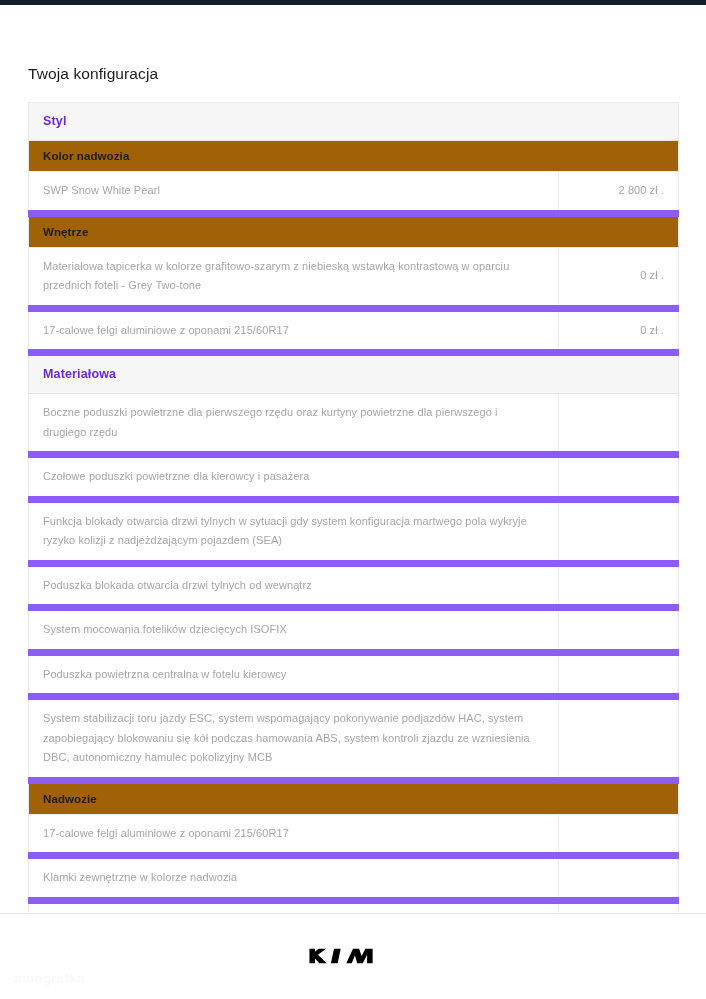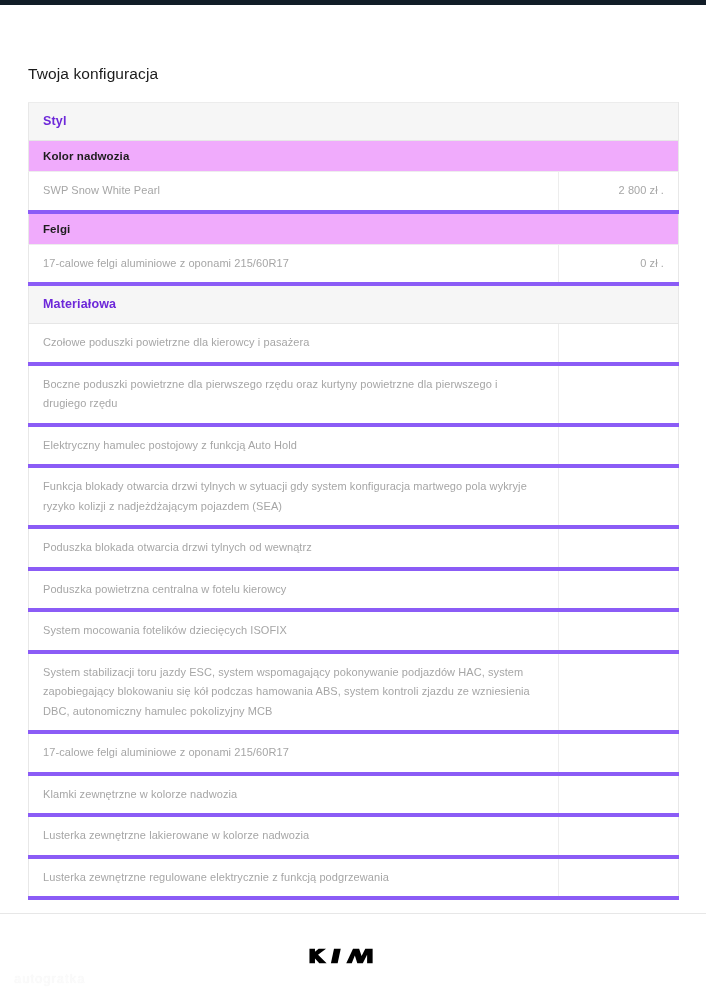--- a/index.html
+++ b/index.html
@@ -57,39 +57,39 @@
     table-layout: fixed;
     border: 1px solid #e8e8e8;
     border-top: 1px solid #ececec;
   }
   .config-table col.c-desc { width: 530px; }
   .config-table col.c-price { width: 120px; }
 
   .config-table td {
     padding: 0;
     vertical-align: middle;
-    border-bottom: 4px solid #8b5cf6;
+    border-bottom: 7px solid #8b5cf6;
   }
 
   
   tr.group-row > td {
     background: #f6f6f6;
     border-bottom: 1px solid #e6e6e6;
   }
   tr.group-row .cell-text {
     font-size: 12.5px;
     font-weight: bold;
     color: #6d28d9;
     padding: 11px 14px 12px 14px;
     letter-spacing: 0.15px;
   }
 
   
   tr.sub-row > td {
-    background: #f0abfc;
+    background: #a16207;
     border-bottom: 1px solid #ededed;
   }
   tr.sub-row .cell-text {
     font-size: 11.5px;
     font-weight: bold;
     color: #1d1d1d;
     padding: 9px 14px 9px 14px;
     letter-spacing: 0.1px;
   }
 
@@ -195,101 +195,109 @@
         <tr class="item-row">
           <td class="desc-cell">
             <div class="cell-text">SWP Snow White Pearl</div>
           </td>
           <td class="price-cell">
             <div class="cell-text">2 800 zł .</div>
           </td>
         </tr>
         <tr class="sub-row">
           <td class="desc-cell">
-            <div class="cell-text">Felgi</div>
-          </td>
-          <td class="price-cell">
-            <div class="cell-text"></div>
+            <div class="cell-text">Wnętrze</div>
+          </td>
+          <td class="price-cell">
+            <div class="cell-text"></div>
+          </td>
+        </tr>
+        <tr class="item-row">
+          <td class="desc-cell">
+            <div class="cell-text">Materiałowa tapicerka w kolorze grafitowo-szarym z niebieską wstawką kontrastową w oparciu przednich foteli - Grey Two-tone</div>
+          </td>
+          <td class="price-cell">
+            <div class="cell-text">0 zł .</div>
           </td>
         </tr>
         <tr class="item-row">
           <td class="desc-cell">
             <div class="cell-text">17-calowe felgi aluminiowe z oponami 215/60R17</div>
           </td>
           <td class="price-cell">
             <div class="cell-text">0 zł .</div>
           </td>
         </tr>
         <tr class="group-row">
           <td class="desc-cell">
             <div class="cell-text">Materiałowa</div>
           </td>
           <td class="price-cell">
             <div class="cell-text"></div>
           </td>
         </tr>
         <tr class="item-row">
           <td class="desc-cell">
+            <div class="cell-text">Boczne poduszki powietrzne dla pierwszego rzędu oraz kurtyny powietrzne dla pierwszego i drugiego rzędu</div>
+          </td>
+          <td class="price-cell">
+            <div class="cell-text"></div>
+          </td>
+        </tr>
+        <tr class="item-row">
+          <td class="desc-cell">
             <div class="cell-text">Czołowe poduszki powietrzne dla kierowcy i pasażera</div>
           </td>
           <td class="price-cell">
             <div class="cell-text"></div>
           </td>
         </tr>
         <tr class="item-row">
           <td class="desc-cell">
-            <div class="cell-text">Boczne poduszki powietrzne dla pierwszego rzędu oraz kurtyny powietrzne dla pierwszego i drugiego rzędu</div>
-          </td>
-          <td class="price-cell">
-            <div class="cell-text"></div>
-          </td>
-        </tr>
-        <tr class="item-row">
-          <td class="desc-cell">
-            <div class="cell-text">Elektryczny hamulec postojowy z funkcją Auto Hold</div>
-          </td>
-          <td class="price-cell">
-            <div class="cell-text"></div>
-          </td>
-        </tr>
-        <tr class="item-row">
-          <td class="desc-cell">
             <div class="cell-text">Funkcja blokady otwarcia drzwi tylnych w sytuacji gdy system konfiguracja martwego pola wykryje ryzyko kolizji z nadjeżdżającym pojazdem (SEA)</div>
           </td>
           <td class="price-cell">
             <div class="cell-text"></div>
           </td>
         </tr>
         <tr class="item-row">
           <td class="desc-cell">
             <div class="cell-text">Poduszka blokada otwarcia drzwi tylnych od wewnątrz</div>
           </td>
           <td class="price-cell">
             <div class="cell-text"></div>
           </td>
         </tr>
         <tr class="item-row">
           <td class="desc-cell">
+            <div class="cell-text">System mocowania fotelików dziecięcych ISOFIX</div>
+          </td>
+          <td class="price-cell">
+            <div class="cell-text"></div>
+          </td>
+        </tr>
+        <tr class="item-row">
+          <td class="desc-cell">
             <div class="cell-text">Poduszka powietrzna centralna w fotelu kierowcy</div>
           </td>
           <td class="price-cell">
             <div class="cell-text"></div>
           </td>
         </tr>
         <tr class="item-row">
           <td class="desc-cell">
-            <div class="cell-text">System mocowania fotelików dziecięcych ISOFIX</div>
-          </td>
-          <td class="price-cell">
-            <div class="cell-text"></div>
-          </td>
-        </tr>
-        <tr class="item-row">
-          <td class="desc-cell">
             <div class="cell-text">System stabilizacji toru jazdy ESC, system wspomagający pokonywanie podjazdów HAC, system zapobiegający blokowaniu się kół podczas hamowania ABS, system kontroli zjazdu ze wzniesienia DBC, autonomiczny hamulec pokolizyjny MCB</div>
+          </td>
+          <td class="price-cell">
+            <div class="cell-text"></div>
+          </td>
+        </tr>
+        <tr class="sub-row">
+          <td class="desc-cell">
+            <div class="cell-text">Nadwozie</div>
           </td>
           <td class="price-cell">
             <div class="cell-text"></div>
           </td>
         </tr>
         <tr class="item-row">
           <td class="desc-cell">
             <div class="cell-text">17-calowe felgi aluminiowe z oponami 215/60R17</div>
           </td>
           <td class="price-cell">

